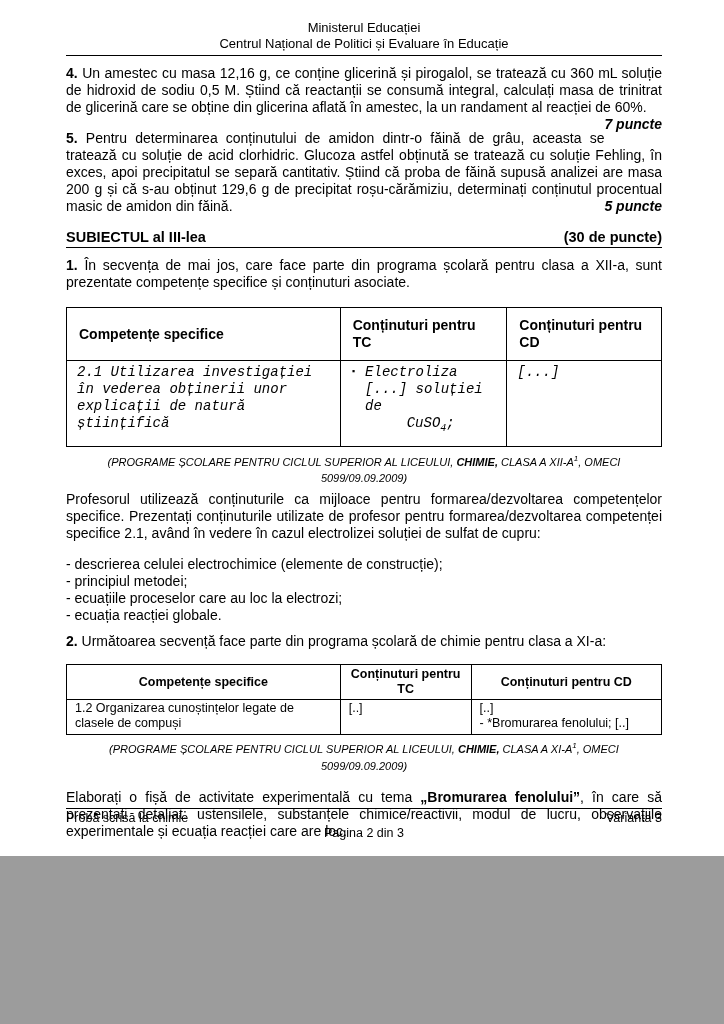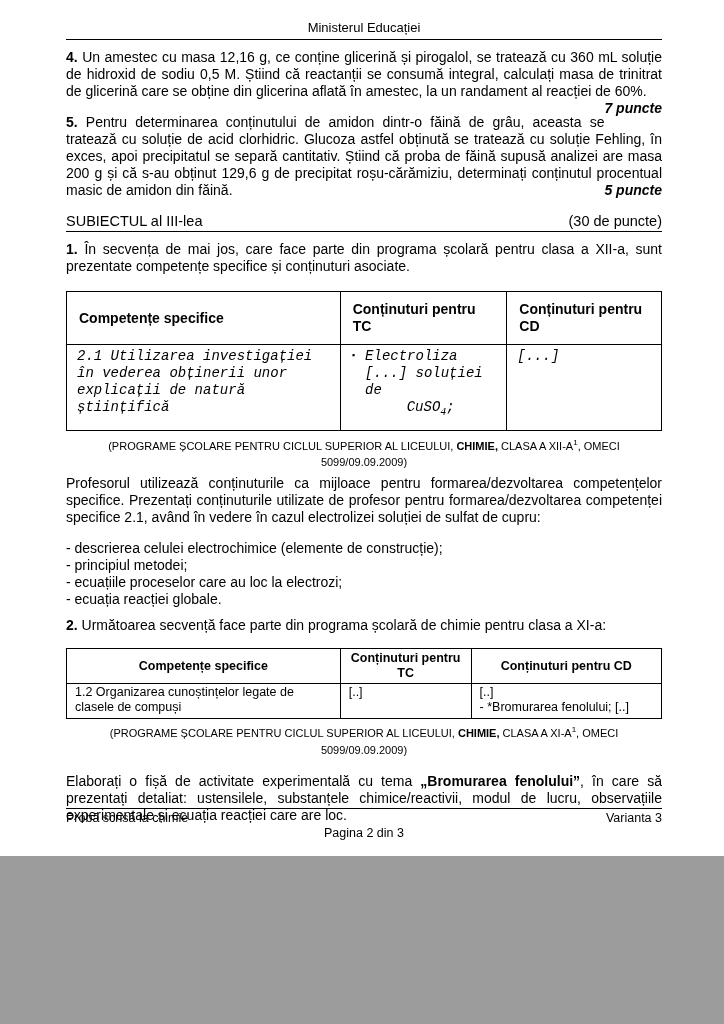--- a/index.html
+++ b/index.html
@@ -6,48 +6,49 @@
   .page{
     width:724px;height:856px;position:relative;background:#ffffff;
     font-family:"Liberation Sans",sans-serif;font-size:14px;color:#000;
     box-sizing:border-box;padding:20px 62px 0 66px;margin:0 auto;
     line-height:17px;
   }
   .doc-header{text-align:center;font-size:13px;line-height:16px;border-bottom:1px solid #000;padding-bottom:3px;}
   .para{text-align:justify;margin-top:9px;}
   .para b{font-weight:bold;}
   .points{float:right;font-weight:bold;font-style:italic;}
-  .subject-row{display:flex;justify-content:space-between;font-weight:normal;border-bottom:1.5px solid #000;margin-top:11px;padding-bottom:1px;font-size:14.5px;align-items:center;}
+  .subject-row{display:flex;justify-content:space-between;font-weight:bold;border-bottom:1.5px solid #000;margin-top:11px;padding-bottom:1px;font-size:14.5px;align-items:center;}
   table{width:100%;border-collapse:collapse;}
   .t1{margin-top:16px;}
   .t1 th{border:1px solid #000;text-align:left;font-weight:bold;padding:9px 12px;vertical-align:middle;font-size:14px;}
   .t1 td{border:1px solid #000;vertical-align:top;font-style:italic;padding:3px 10px 9px 10px;font-family:Liberation Mono, monospace;}
   .tc-flex{display:flex;gap:9px;}
   .bullet{font-style:normal;font-size:9px;line-height:17px;}
   .formula-line{text-align:center;}
-  .caption{text-align:center;font-size:11px;margin-top:3px;}
+  .caption{text-align:center;font-size:11px;font-style:italic;margin-top:3px;}
   .caption b{font-weight:bold;}
   .reqs div{text-align:left;}
   .t2{margin-top:7px;font-size:12.5px;line-height:15px;}
   .t2 th{border:1px solid #000;text-align:center;font-weight:bold;padding:2px 4px;font-size:12.5px;}
   .t2 td{border:1px solid #000;vertical-align:top;padding:1px 8px 3px 8px;}
   .final{margin-top:14px;}
   .footer{position:absolute;left:66px;right:62px;bottom:15px;font-size:12.5px;line-height:15px;}
   .footer-top{display:flex;justify-content:space-between;border-top:1px solid #000;padding-top:2px;}
   .footer-center{text-align:center;margin-top:0;}
   sub{font-size:10px;}
   sup{font-size:8px;}
 </style>
 </head>
 <body>
 
 <div class="page">
 
   <div class="doc-header">
     <div>Ministerul Educației</div>
+    <div>Centrul Național de Politici și Evaluare în Educație</div>
   </div>
 
   <p class="para"><b>4.</b><span> Un amestec cu masa 12,16 g, ce conține glicerină și pirogalol, se tratează cu 360 mL soluție de hidroxid de sodiu 0,5 M. Știind că reactanții se consumă integral, calculați masa de trinitrat de glicerină care se obține din glicerina aflată în amestec, la un randament al reacției de 60%.</span><span class="points">7 puncte</span></p>
 
   <p class="para"><b>5.</b><span> Pentru determinarea conținutului de amidon dintr-o făină de grâu, aceasta se tratează cu soluție de acid clorhidric. Glucoza astfel obținută se tratează cu soluție Fehling, în exces, apoi precipitatul se separă cantitativ. Știind că proba de făină supusă analizei are masa 200 g și că s-au obținut 129,6 g de precipitat roșu-cărămiziu, determinați conținutul procentual masic de amidon din făină.</span><span class="points">5 puncte</span></p>
 
   <div class="subject-row">
     <span>SUBIECTUL al III-lea</span>
     <span>(30 de puncte)</span>
   </div>

